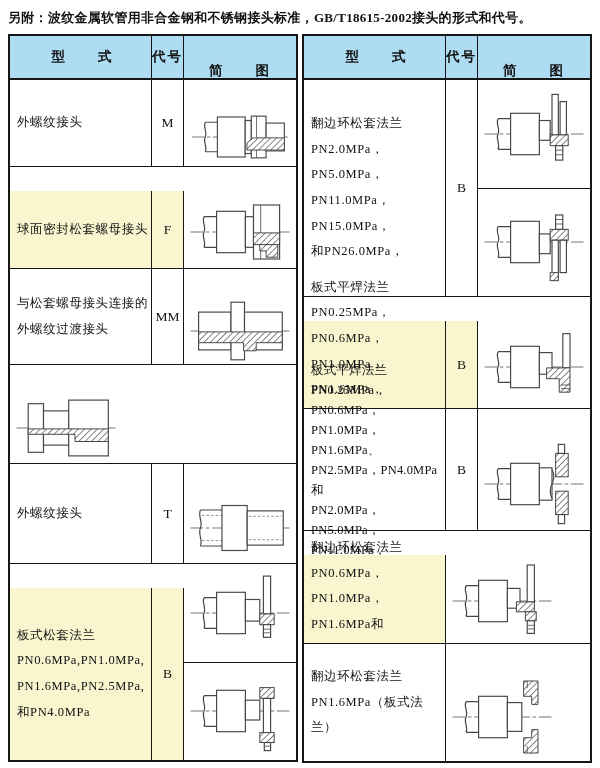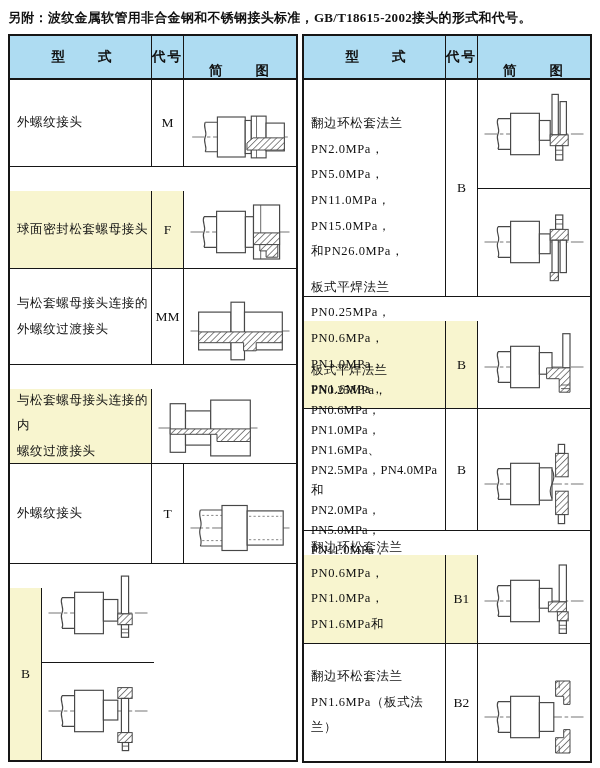--- a/index.html
+++ b/index.html
@@ -120,22 +120,20 @@
             <line class="cl" x1="5" y1="46" x2="115" y2="46"></line>
             <rect class="s" x="14" y="25" width="36" height="42"></rect>
             <rect class="s" x="50" y="14" width="15" height="64"></rect>
             <rect class="s" x="65" y="25" width="42" height="42"></rect>
             <polygon class="h" points="14,47 107,47 107,59 78,59 78,68 64,68 64,59 14,59"></polygon>
           </svg>
         </div>
       </div>
 
       <div class="row" style="height:98px">
-        <div class="cell c-type hl">与松套螺母接头连接的内
-螺纹过渡接头</div>
         <div class="cell c-diag">
           <svg class="dg" width="110" height="90" viewBox="0 0 120 92">
             <line class="cl" x1="5" y1="46" x2="115" y2="46"></line>
             <rect class="s" x="18" y="19" width="17" height="54"></rect>
             <rect class="s" x="35" y="27" width="28" height="38"></rect>
             <rect class="s" x="63" y="15" width="44" height="62"></rect>
             <polygon class="h" points="18,47 107,47 107,61 70,61 70,53 18,53"></polygon>
           </svg>
         </div>
       </div>
@@ -152,20 +150,24 @@
             <line class="dash" x1="18" y1="60" x2="40" y2="60"></line>
             <rect class="s" x="40" y="21" width="28" height="50"></rect>
             <rect class="s" x="68" y="27" width="40" height="38"></rect>
             <line class="dash" x1="70" y1="33" x2="106" y2="33"></line>
             <line class="dash" x1="70" y1="59" x2="106" y2="59"></line>
           </svg>
         </div>
       </div>
 
       <div class="row" style="height:196px">
+        <div class="cell c-type hl">板式松套法兰
+PN0.6MPa,PN1.0MPa,
+PN1.6MPa,PN2.5MPa,
+和PN4.0MPa</div>
         <div class="cell c-code hl">B</div>
         <div class="diag-col">
           <div class="sub">
             <svg class="dg" width="108" height="88" viewBox="0 0 120 92">
               <line class="cl" x1="5" y1="46" x2="115" y2="46"></line>
               <use href="#hf"></use>
               <rect class="s" x="66" y="31" width="16" height="24"></rect>
               <rect class="s" x="86" y="5" width="8" height="42"></rect>
               <rect class="h" x="82" y="47" width="16" height="12"></rect>
               <rect class="s" x="86" y="59" width="8" height="14"></rect>
@@ -271,40 +273,38 @@
             <rect class="h" x="84" y="54" width="14" height="26"></rect>
             <rect class="s" x="87" y="80" width="7" height="10"></rect>
           </svg>
         </div>
       </div>
 
       <div class="row" style="height:112px">
         <div class="cell c-type hl">翻边环松套法兰
 PN0.6MPa，PN1.0MPa，
 PN1.6MPa和PN2.0MPa，</div>
-        <div class="cell c-code hl">B1</div>
         <div class="cell c-diag">
           <svg class="dg" width="108" height="92" viewBox="0 0 120 92">
             <line class="cl" x1="5" y1="46" x2="115" y2="46"></line>
             <use href="#hf"></use>
             <rect class="s" x="66" y="32" width="14" height="22"></rect>
             <rect class="s" x="88" y="6" width="8" height="41"></rect>
             <rect class="h" x="76" y="47" width="20" height="11"></rect>
             <rect class="h" x="86" y="58" width="12" height="10"></rect>
             <rect class="s" x="88" y="68" width="8" height="14"></rect>
             <line class="thin" x1="88" y1="73" x2="96" y2="73"></line>
             <line class="thin" x1="88" y1="77" x2="96" y2="77"></line>
           </svg>
         </div>
       </div>
 
       <div class="row" style="height:117px">
         <div class="cell c-type">翻边环松套法兰
 PN1.6MPa（板式法兰）</div>
-        <div class="cell c-code">B2</div>
         <div class="cell c-diag">
           <svg class="dg" width="108" height="100" viewBox="0 0 120 92">
             <line class="cl" x1="5" y1="46" x2="115" y2="46"></line>
             <use href="#hf"></use>
             <rect class="s" x="66" y="30" width="16" height="32"></rect>
             <path class="h" d="M84,6 h16 v26 h-7 v-9 h-9 z"></path>
             <line class="thin" x1="88" y1="6" x2="88" y2="14"></line>
             <path class="h" d="M84,86 h16 v-26 h-7 v9 h-9 z"></path>
             <line class="thin" x1="88" y1="86" x2="88" y2="78"></line>
           </svg>

